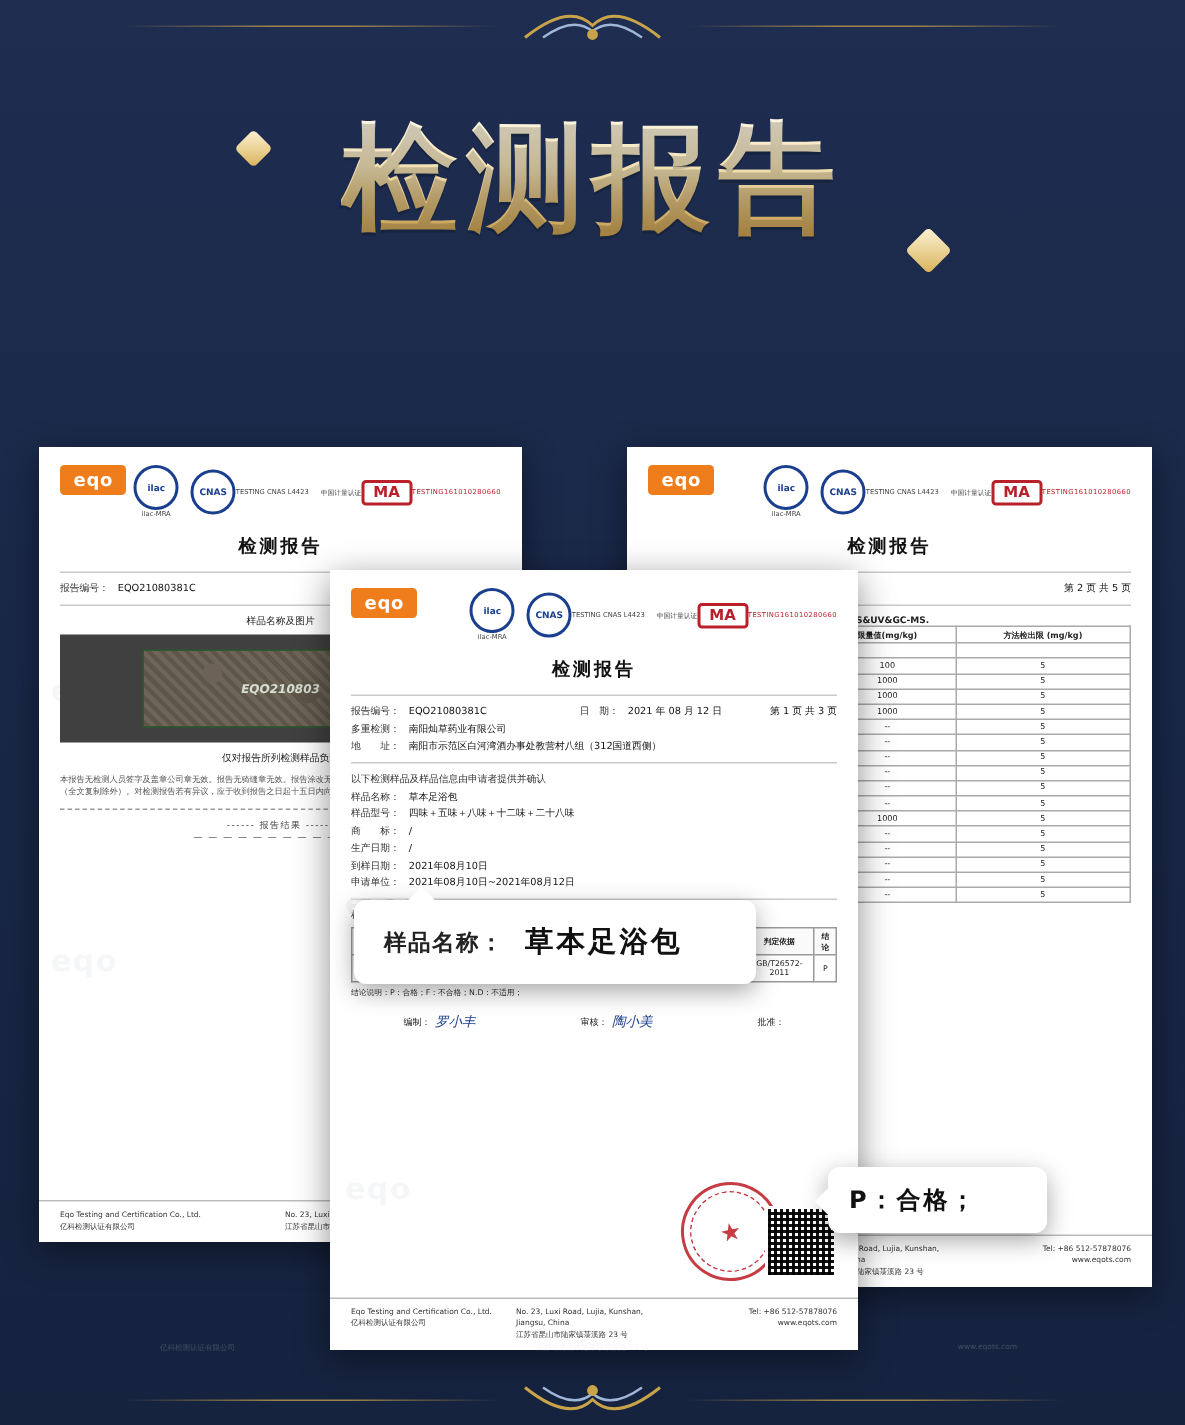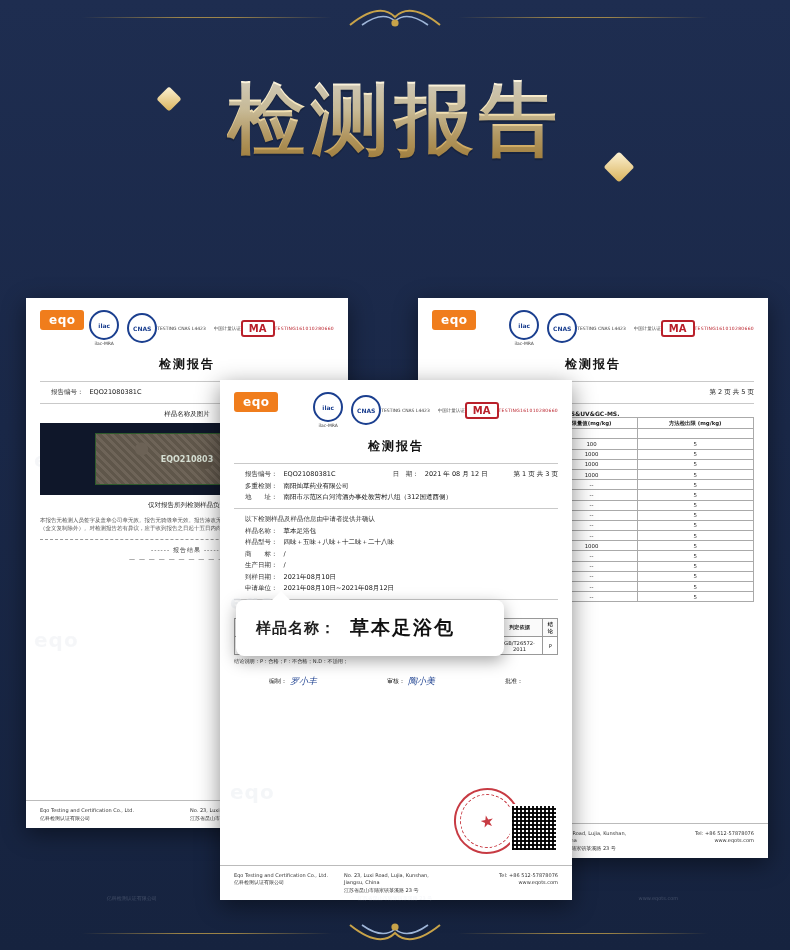--- a/index.html
+++ b/index.html
@@ -92,28 +92,29 @@
     border:2px solid #b9202a;color:#b9202a;font-weight:bold;font-size:10px;
     padding:1px 6px;border-radius:3px;position:relative;
   }
   .ma-sub{font-size:4.5px;color:#b9202a;text-align:center;letter-spacing:.3px;}
   .cnas-wrap{display:flex;align-items:center;}
   .cert-title{
     text-align:center;font-size:12px;font-weight:bold;margin:10px 0 8px;
     letter-spacing:2px;color:#111;
   }
   .kv-row{display:flex;gap:6px;margin:2.5px 0;font-size:6.5px;color:#222;}
-  .kv-k{white-space:nowrap;color:#333;margin-left:11px;}
+  .kv-k{white-space:nowrap;color:#333;}
   .kv-v{color:#111;}
   .rule{height:1px;background:#c9c9c9;margin:6px 0;}
   .sample-label{text-align:center;font-size:6.5px;margin:6px 0 4px;}
   .photo{
-    width:100%;height:72px;background:#0f172a;
+    width:100%;height:72px;background:#404040;
     display:flex;align-items:center;justify-content:center;position:relative;
     overflow:hidden;
+    font-style:italic;
   }
   .photo .pk{
     width:62%;height:70%;
     background:
       radial-gradient(circle at 25% 30%, #6c6256 0 6px, transparent 7px),
       radial-gradient(circle at 60% 55%, #5d5347 0 7px, transparent 8px),
       radial-gradient(circle at 80% 25%, #6b6155 0 5px, transparent 6px),
       repeating-linear-gradient(45deg,#5f564a 0 3px,#6e6458 3px 6px);
     border:1px solid #2d5a2b;
   }
@@ -553,20 +554,23 @@
           <div>www.eqots.com</div>
         </div>
       </div>
     </div>
   </div>
 
   <div class="callout c1">
     <span class="lbl">样品名称：</span>
     <span class="val">草本足浴包</span>
   </div>
+  <div class="callout c2">
+    <span class="val">P：合格；</span>
+  </div>
 
   <div class="thumb-strip">
     <div class="thumb">亿科检测认证有限公司</div>
     <div class="thumb">江苏省昆山市陆家镇菉溪路 23 号</div>
     <div class="thumb">www.eqots.com</div>
   </div>
 
   <div class="ornament bottom">
     <div class="orn-line"></div>
     <div class="orn-center">

